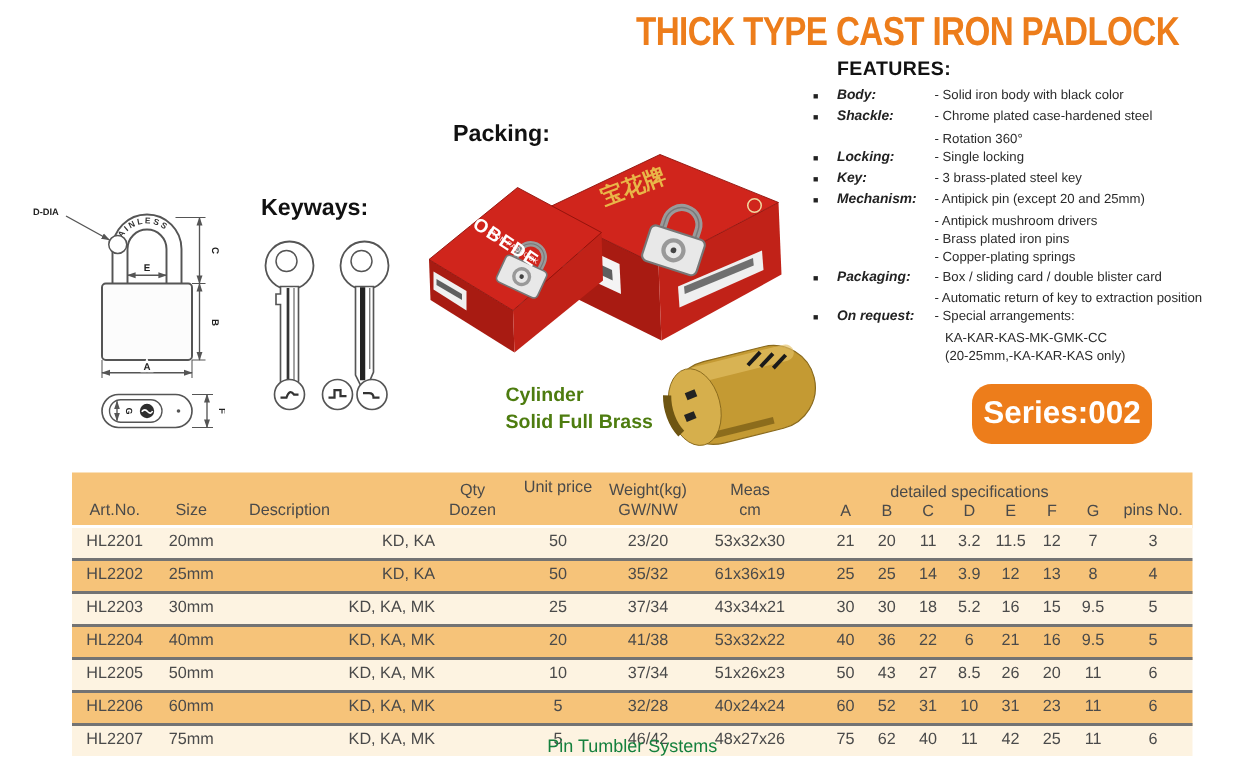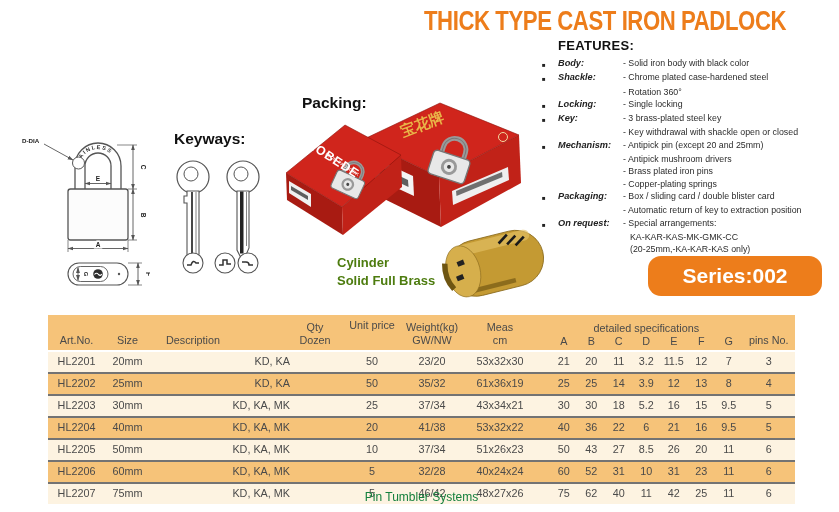--- a/index.html
+++ b/index.html
@@ -14,21 +14,21 @@
   
   .features{left:542px;top:38px;width:296px;}
   .features-heading{font-size:13px;font-weight:bold;color:#111;margin-left:16px;margin-bottom:4px;letter-spacing:.3px;}
   .frow{display:grid;grid-template-columns:16px 65px 1fr;line-height:12.3px;}
   .fbullet{font-size:6px;color:#222;padding-top:2px;}
   .flabel{font-size:9.2px;font-weight:bold;font-style:italic;color:#222;}
   .ftext{font-size:8.8px;color:#2b2b2b;white-space:nowrap;}
   .ftext.cont{padding-left:7px;}
 
   
-  .series-badge{left:648px;top:256px;width:174px;height:40px;border-radius:13px;
+  .series-badge{left:648px;top:256px;width:120px;height:40px;border-radius:13px;
     background:var(--accent-orange,#ED7D1B);color:#fff;font-size:21px;font-weight:bold;
     display:flex;align-items:center;justify-content:center;}
 
   
   .sec-heading{font-size:15.5px;font-weight:bold;color:#111;}
   .cyl-text{left:337px;top:254px;font-size:13px;font-weight:bold;color:#4d7c0f;line-height:18px;}
 
   
   .spec-table{left:48px;top:315px;width:747px;font-size:10.8px;color:#4a4a4a;}
   .tgrid{display:grid;grid-template-columns:57px 45px 140px 50px 64px 56px 80px 10px repeat(7,27.5px) 52.5px;}
@@ -132,21 +132,21 @@
     <g>
       <circle cx="57" cy="113" r="10" fill="#fff" stroke="#555" stroke-width="1.1"></circle>
       <path d="M51,115 L55,115 L55,110 L59,110 L59,114 L63,114" fill="none" stroke="#333" stroke-width="1.5"></path>
     </g>
     <g>
       <circle cx="80" cy="113" r="10" fill="#fff" stroke="#555" stroke-width="1.1"></circle>
       <path d="M74,112 L78,112 Q81,112 81,115 L85,115" fill="none" stroke="#333" stroke-width="1.5"></path>
     </g>
   </svg>
 
-  <div class="abs sec-heading" style="left:302px;top:94px;">Packing:</div>
+  <div class="abs sec-heading" style="left:302px;top:81px;">Packing:</div>
   <svg class="abs" style="left:272px;top:95px;" width="280" height="150" viewBox="0 0 280 150" xmlns="http://www.w3.org/2000/svg">
     <defs>
       <g id="minilock">
         <path d="M8,20 V12 A12,12 0 0 1 32,12 V20" stroke="#9a9a9a" stroke-width="5" fill="none"></path>
         <path d="M8,20 V12 A12,12 0 0 1 32,12 V20" stroke="#555" stroke-width="1" fill="none" opacity=".5"></path>
         <rect x="0" y="18" width="40" height="26" rx="4" fill="#e8e8e8" stroke="#777" stroke-width="1.5"></rect>
         <circle cx="20" cy="31" r="7" fill="none" stroke="#999" stroke-width="3"></circle>
         <circle cx="20" cy="31" r="2" fill="#444"></circle>
       </g>
     </defs>
@@ -221,25 +221,20 @@
           <span class="fbullet">■</span>
           <span class="flabel">Locking:</span>
           <span class="ftext">- Single locking</span>
         </div>
         <div class="frow">
           <span class="fbullet">■</span>
           <span class="flabel">Key:</span>
           <span class="ftext">- 3 brass-plated steel key</span>
         </div>
         <div class="frow">
-          <span class="fbullet"></span>
-          <span class="flabel"></span>
-          <span class="ftext">- Key withdrawal with shackle open or closed</span>
-        </div>
-        <div class="frow">
           <span class="fbullet">■</span>
           <span class="flabel">Mechanism:</span>
           <span class="ftext">- Antipick pin (except 20 and 25mm)</span>
         </div>
         <div class="frow">
           <span class="fbullet"></span>
           <span class="flabel"></span>
           <span class="ftext">- Antipick mushroom drivers</span>
         </div>
         <div class="frow">

